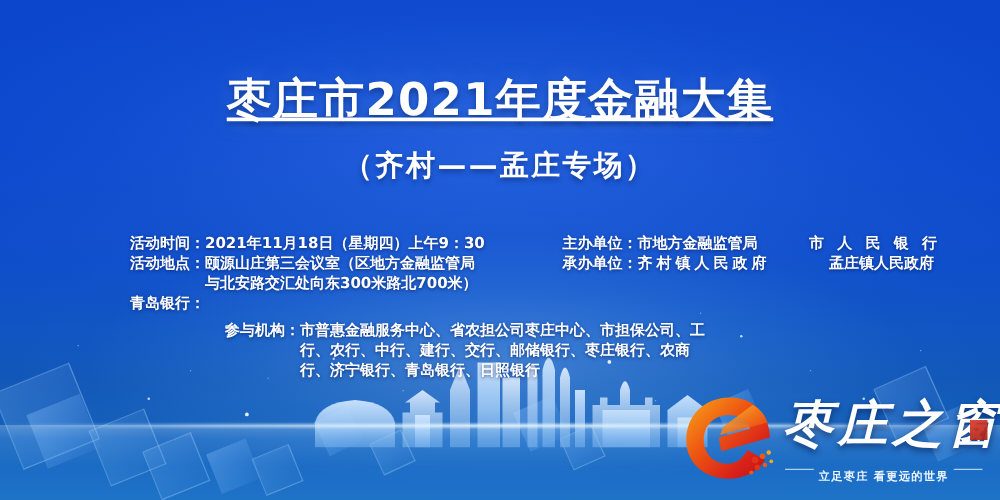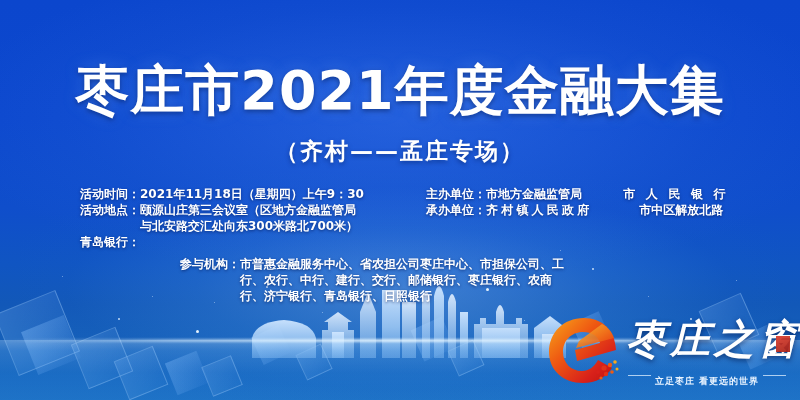--- a/index.html
+++ b/index.html
@@ -119,29 +119,30 @@
   
   .headline-wrap {
     position: absolute;
     top: 62px;
     left: 0;
     right: 0;
     text-align: center;
   }
   .headline {
     font-family: "DejaVu Sans", "Liberation Sans", sans-serif;
-    font-size: 54px;
+    font-size: 36px;
     font-weight: bold;
     letter-spacing: 1px;
     color: #ffffff;
     line-height: 1.08;
     text-shadow:
         0 2px 5px rgba(0, 25, 90, 0.55),
         0 0 16px rgba(120, 180, 255, 0.30);
     white-space: nowrap;
+    text-decoration: underline;
   }
   .subtitle {
     margin-top: 16px;
     font-size: 23px;
     font-weight: bold;
     color: #ffffff;
     letter-spacing: 2px;
     text-shadow: 0 2px 4px rgba(0, 25, 90, 0.5);
     white-space: nowrap;
   }
@@ -154,21 +155,21 @@
     right: 0;
     color: #ffffff;
     font-size: 12px;
     font-weight: bold;
     line-height: 16px;
     text-shadow: 0 1px 3px rgba(0, 20, 80, 0.65);
   }
   .info-cols {
     display: flex;
     justify-content: flex-start;
-    padding-left: 80px;
+    padding-left: 104px;
     gap: 26px;
   }
   .col-left  { width: 320px; }
   .col-right { width: 330px; }
 
   .row {
     display: flex;
     align-items: flex-start;
     white-space: nowrap;
   }
@@ -363,21 +364,21 @@
         <div class="row">
           <span class="label">主办单位：</span>
           <span class="value">市地方金融监管局</span>
           <span class="gap-col"></span>
           <span class="value sp">市 人 民 银 行</span>
         </div>
         <div class="row">
           <span class="label">承办单位：</span>
           <span class="value sp">齐村镇人民政府</span>
           <span class="gap-col"></span>
-          <span class="value">市中区解放北路</span>
+          <span class="value">孟庄镇人民政府</span>
         </div>
       </div>
 
     </div>
 
     <div class="orgs">
       <span class="label">参与机构：</span>
       <span class="value">市普惠金融服务中心、省农担公司枣庄中心、市担保公司、工行、农行、中行、建行、交行、邮储银行、枣庄银行、农商行、济宁银行、青岛银行、日照银行</span>
     </div>
   </div>

